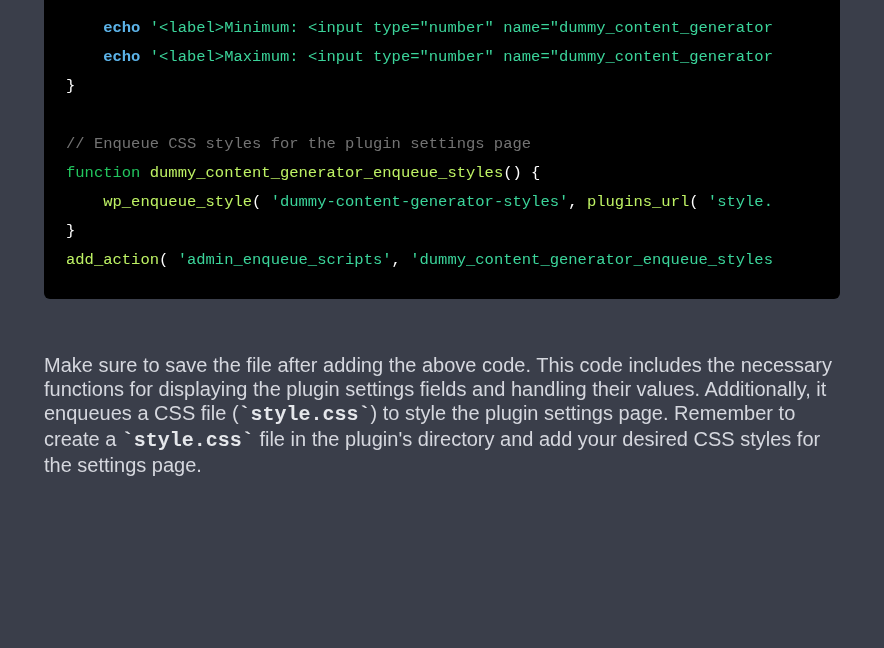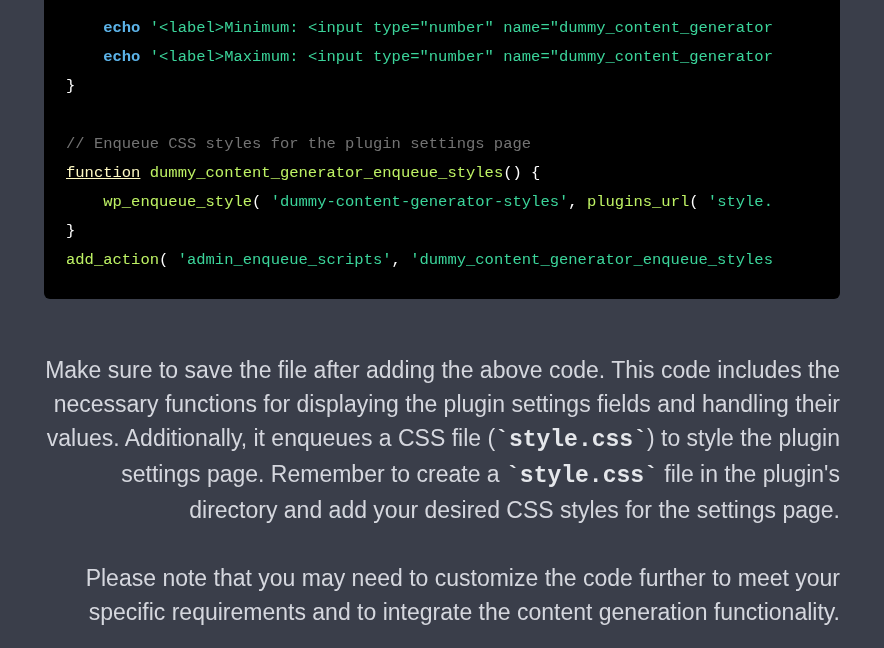--- a/index.html
+++ b/index.html
@@ -23,45 +23,44 @@
     }
     .code-inner {
       padding: 14px 22px 24px 22px;
       white-space: pre;
       font-family: "SFMono-Regular", Consolas, "Liberation Mono", Menlo, monospace;
       font-size: 15.5px;
       line-height: 29px;
       min-width: 1100px;
     }
     .t-white { color: #ffffff; }
-    .t-keyword { color: #fef9c3; text-decoration: underline; } 
+    .t-keyword { color: #22c55e; } 
     .t-string { color: #3bd49a; } 
     .t-red { color: #bef264; } 
     .t-comment { color: #737373; }
     .t-echo { color: #5cb3e8; font-weight: bold; } 
 
     
     .code-container::-webkit-scrollbar {
       height: 16px;
     }
     .code-container::-webkit-scrollbar-track {
       background: #000;
     }
     .code-container::-webkit-scrollbar-thumb {
       background: #7b7f8a;
       border-radius: 0;
     }
 
     .prose {
       margin: 54px 44px 0 44px;
-      font-size: 23px;
-      line-height: 34px;
+      font-size: 20px;
+      line-height: 24px;
       color: #d5d7de;
       font-weight: 400;
-      text-align: right;
     }
     .prose p + p {
       margin-top: 34px;
     }
     .prose code {
       font-family: "SFMono-Regular", Consolas, "Liberation Mono", Menlo, monospace;
       font-weight: 700;
       color: #e5e7eb;
     }
   </style>
@@ -75,14 +74,13 @@
 <span> </span>
 <span class="t-comment">// Enqueue CSS styles for the plugin settings page</span>
 <span class="t-keyword">function</span><span> </span><span class="t-red">dummy_content_generator_enqueue_styles</span><span class="t-white">() {</span>
 <span class="t-white">    </span><span class="t-red">wp_enqueue_style</span><span class="t-white">( </span><span class="t-string">'dummy-content-generator-styles'</span><span class="t-white">, </span><span class="t-red">plugins_url</span><span class="t-white">( </span><span class="t-string">'style.</span>
 <span class="t-white">}</span>
 <span class="t-red">add_action</span><span class="t-white">( </span><span class="t-string">'admin_enqueue_scripts'</span><span class="t-white">, </span><span class="t-string">'dummy_content_generator_enqueue_styles</span></div>
 </div>
 
 <div class="prose">
   <p><span>Make sure to save the file after adding the above code. This code includes the necessary functions for displaying the plugin settings fields and handling their values. Additionally, it enqueues a CSS file (</span><code>`style.css`</code><span>) to style the plugin settings page. Remember to create a </span><code>`style.css`</code><span> file in the plugin's directory and add your desired CSS styles for the settings page.</span></p>
-  <p>Please note that you may need to customize the code further to meet your specific requirements and to integrate the content generation functionality.</p>
 </div>
 
 </body></html>

